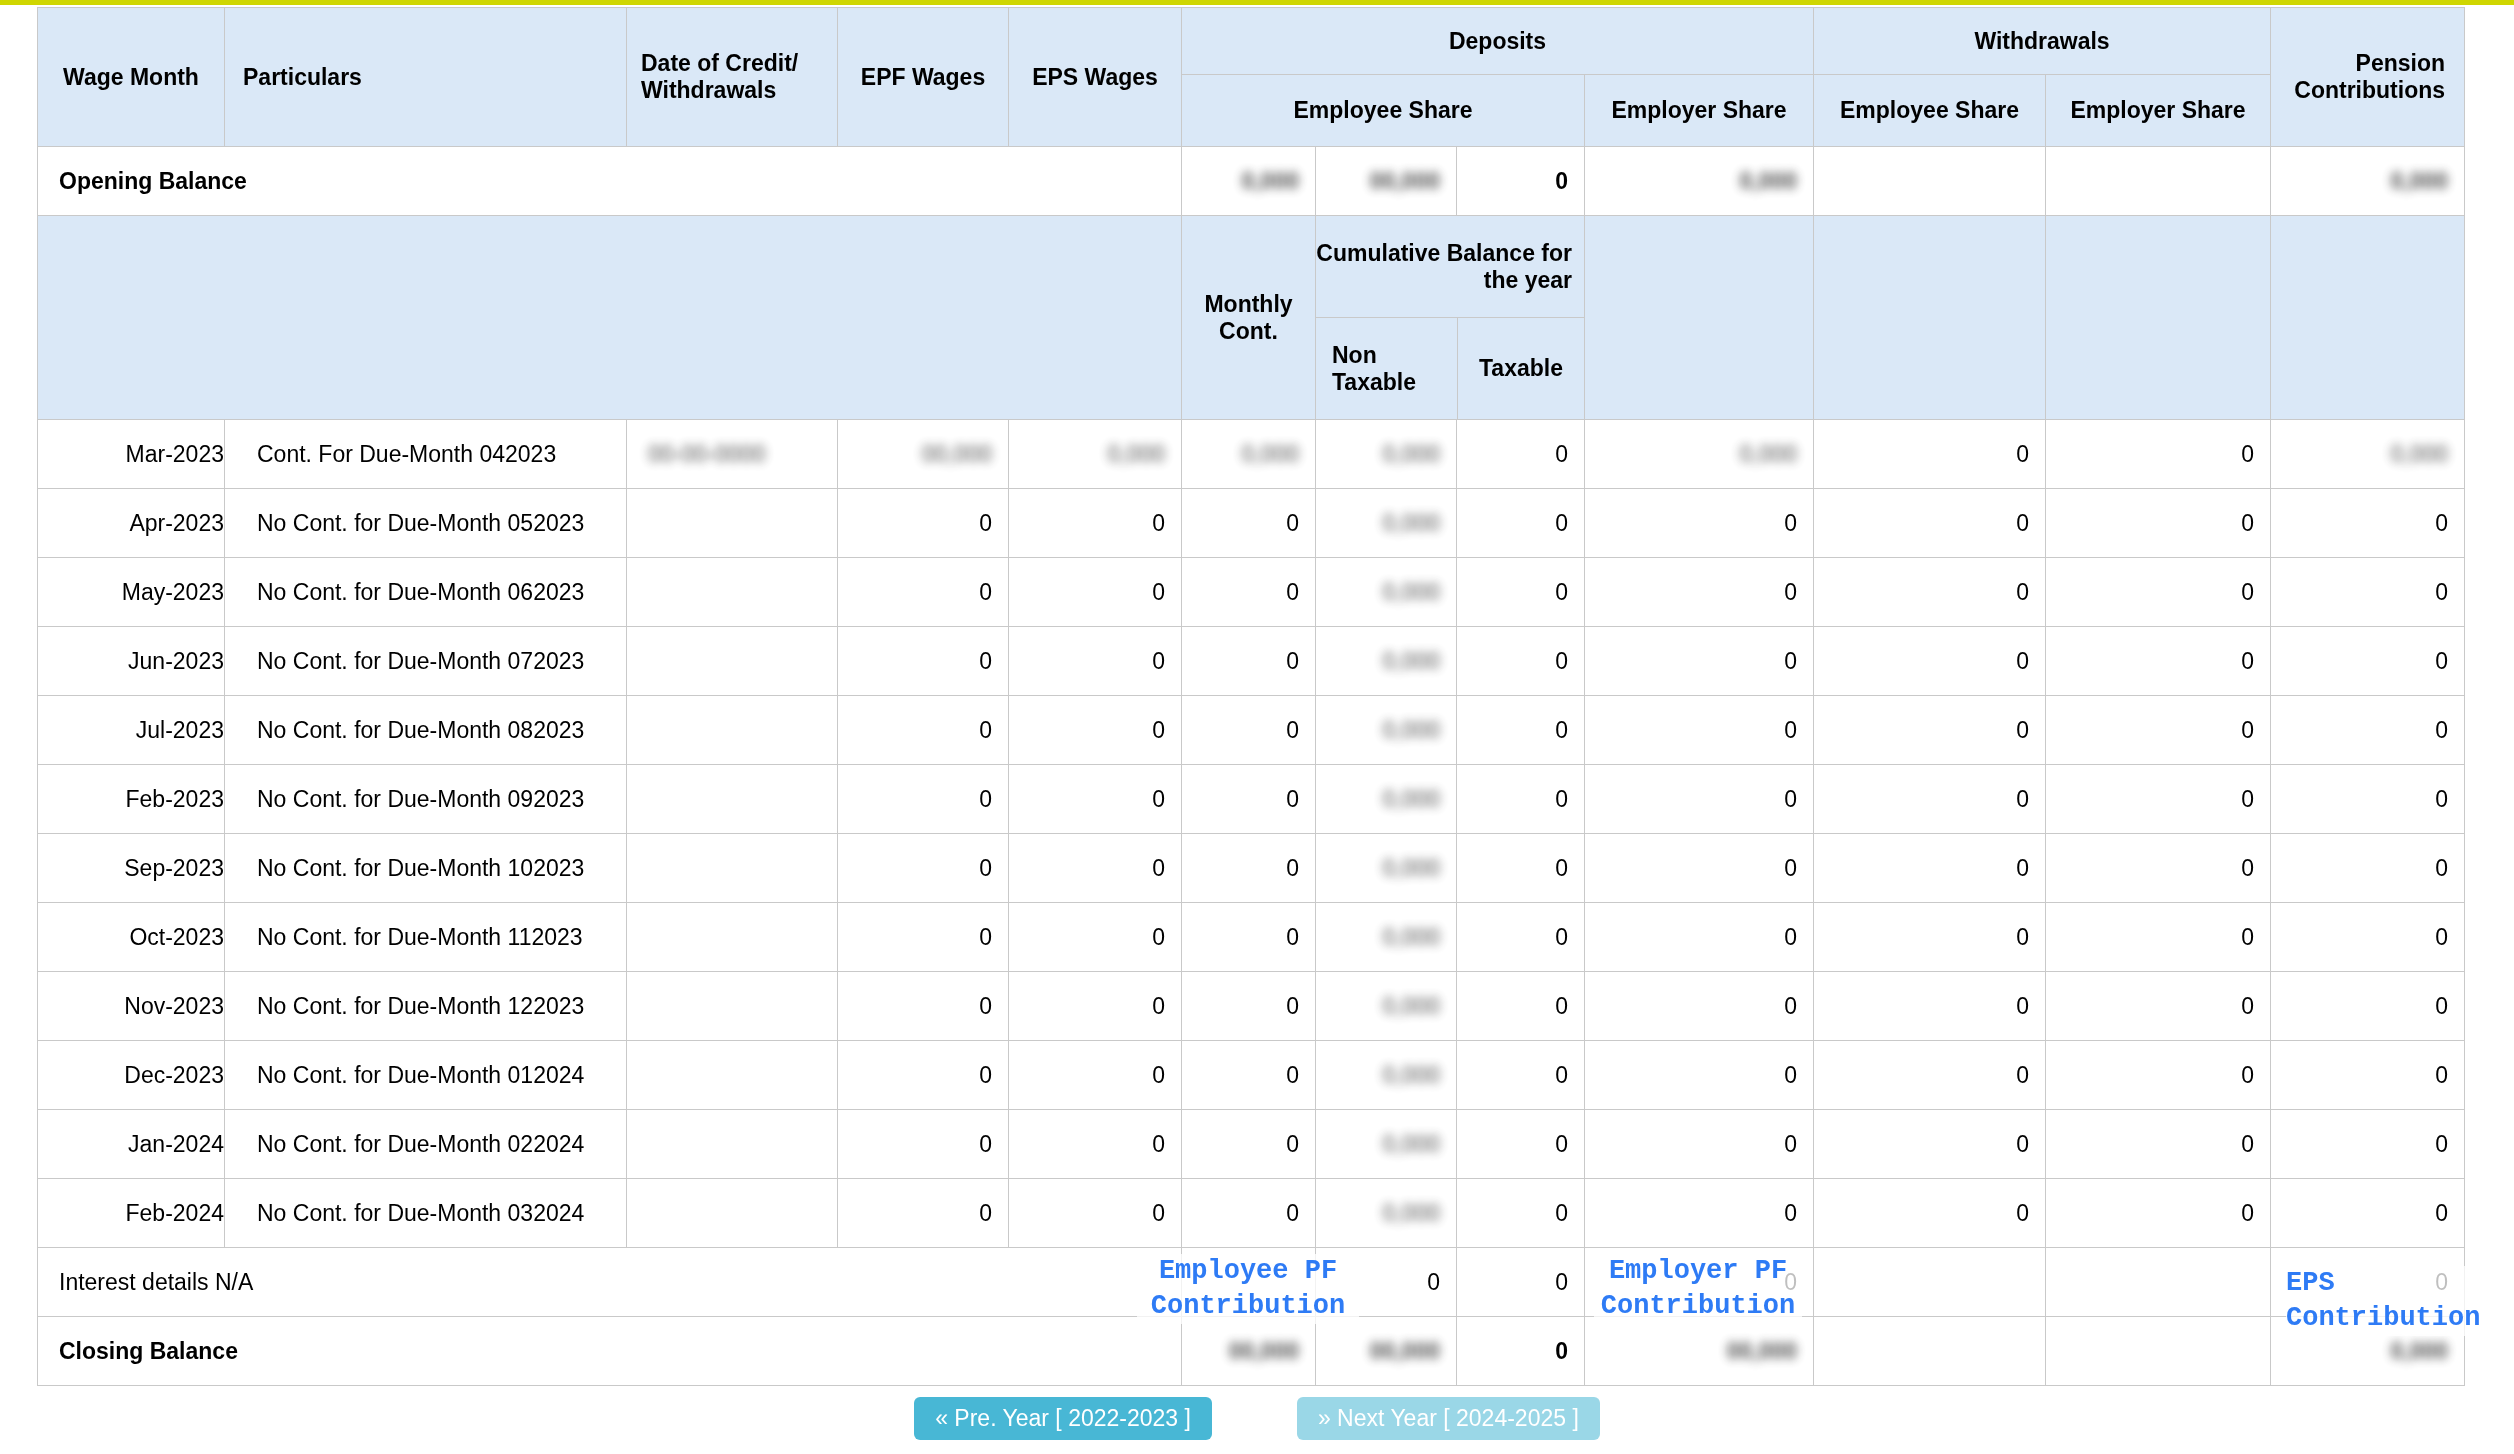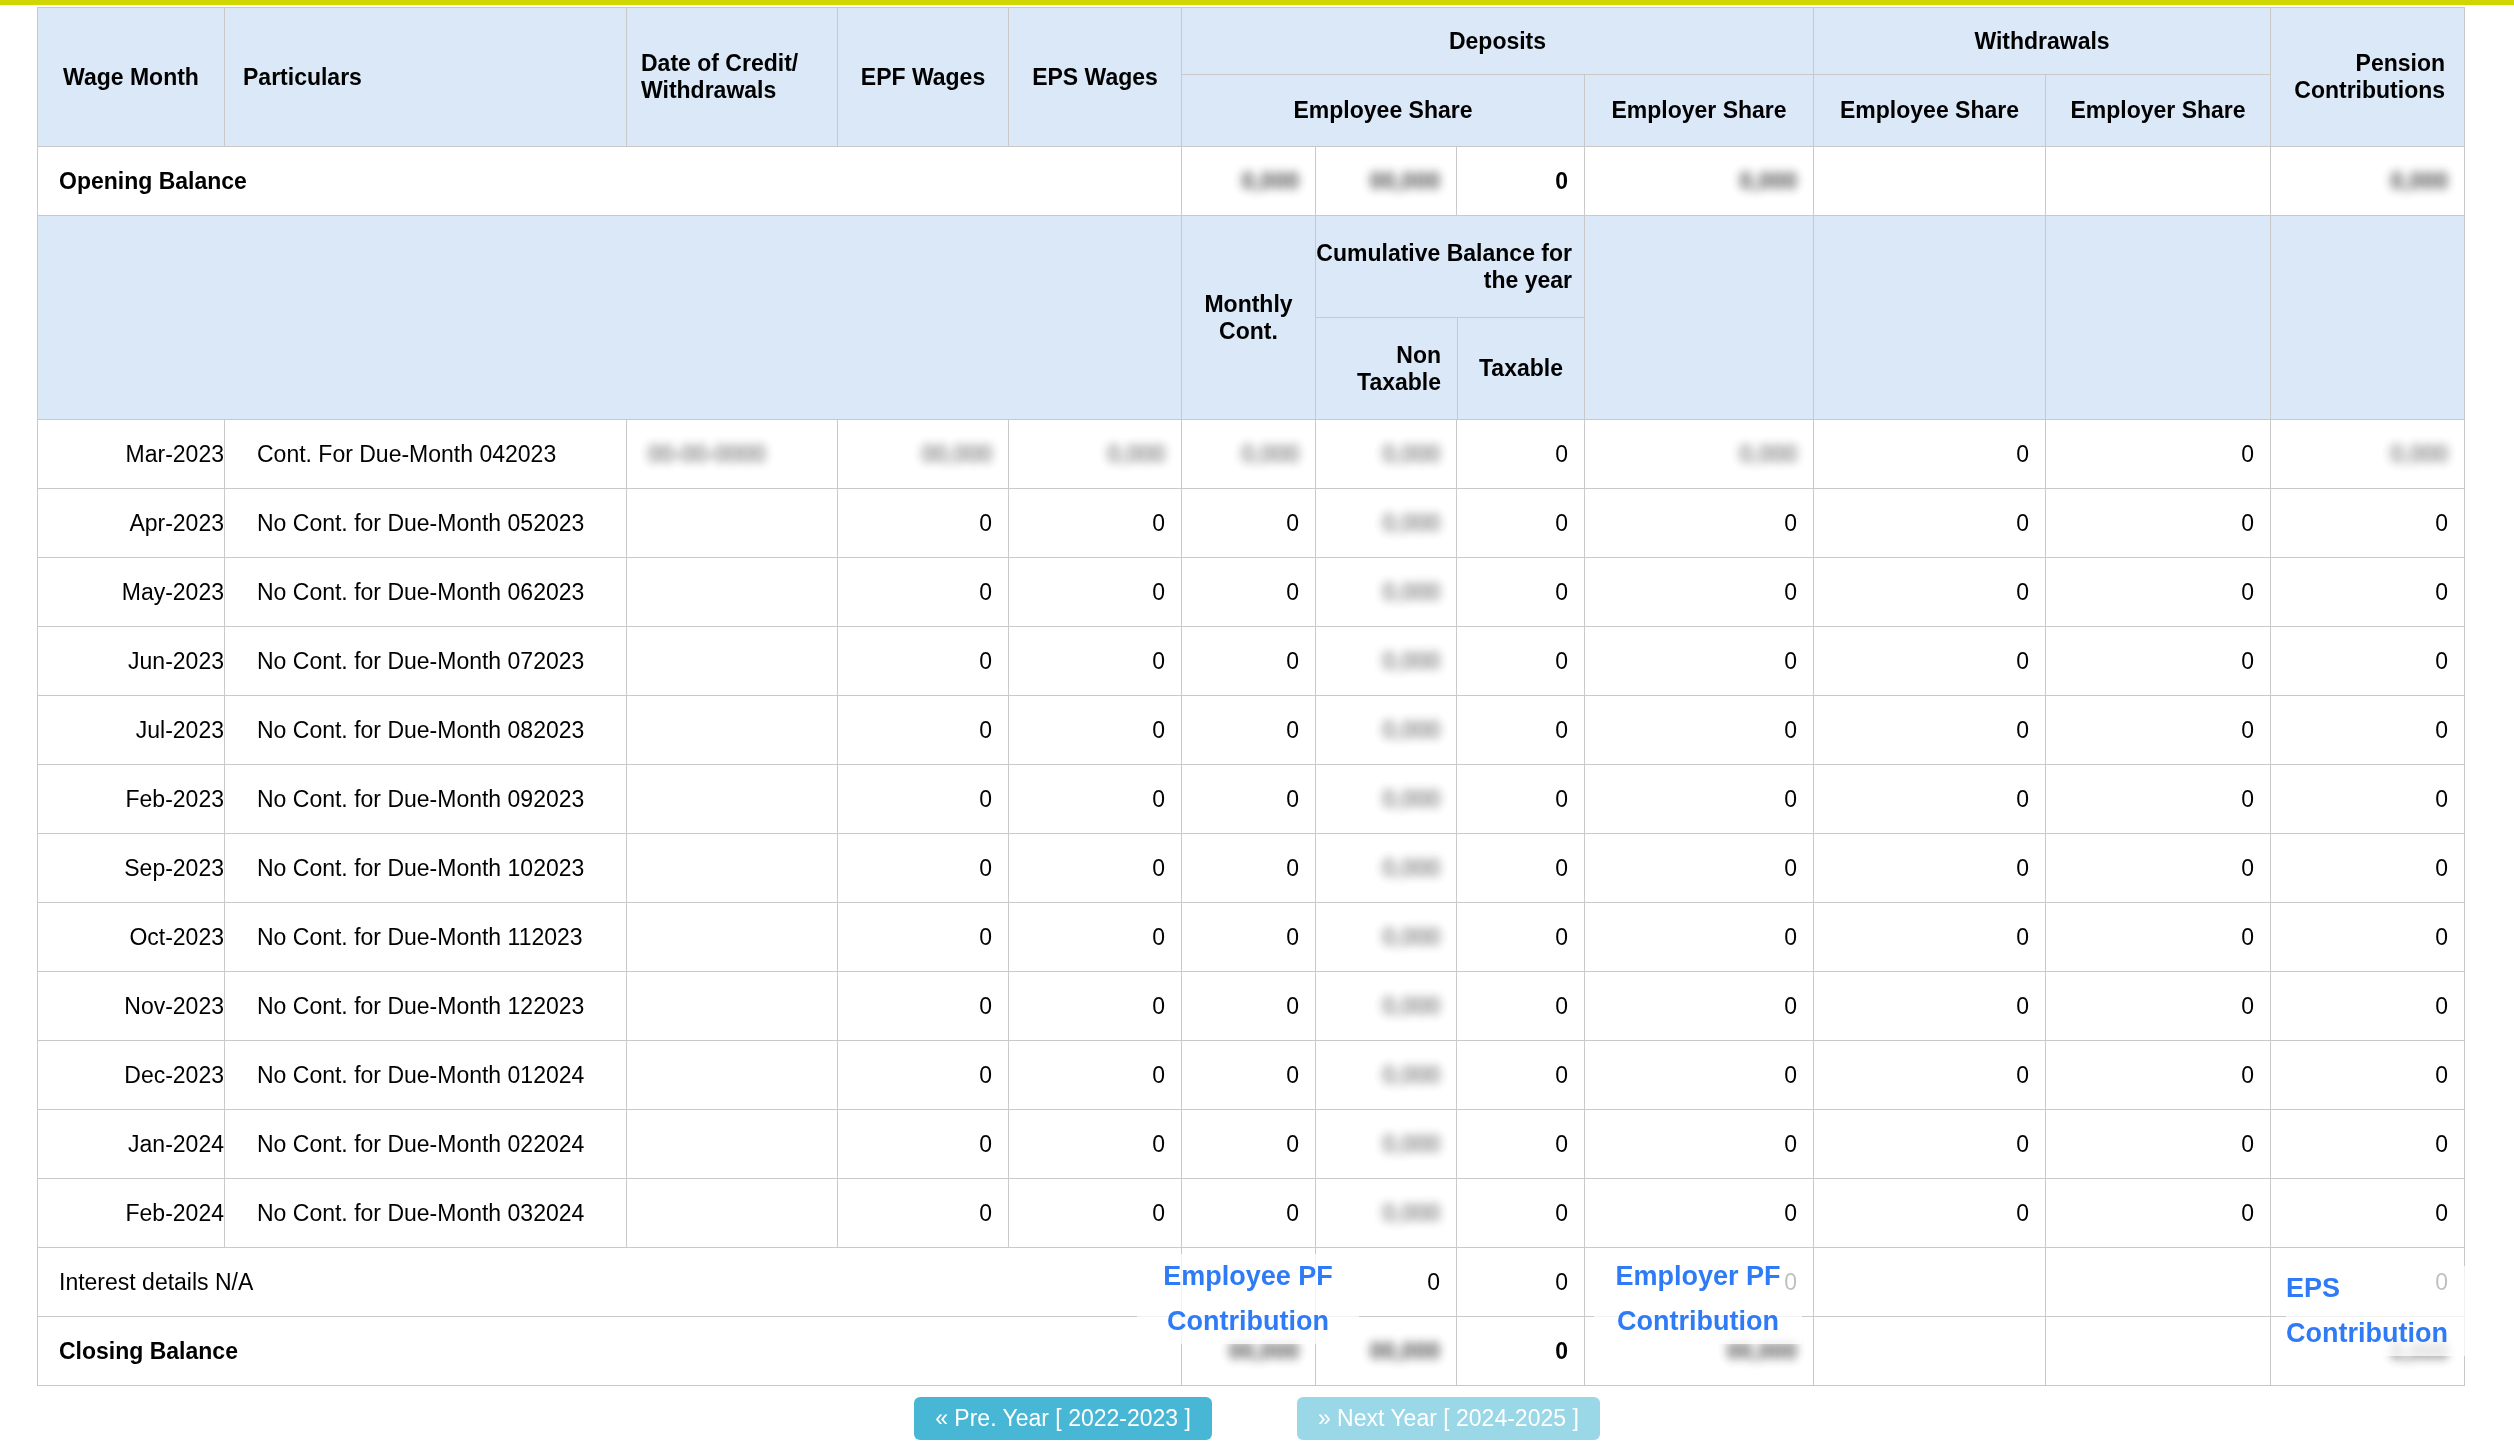--- a/index.html
+++ b/index.html
@@ -56,39 +56,40 @@
   tr.band td.monthly { text-align: center; padding: 0 6px; }
   tr.band td.cum { padding: 0; vertical-align: top; }
   .cum-title {
     height: 102px; display: flex; align-items: center; justify-content: flex-end;
     text-align: right; padding-right: 12px; border-bottom: 1px solid var(--border);
   }
   .cum-split { display: flex; height: 101px; }
   .cum-nt {
     width: 142px; border-right: 1px solid var(--border);
     display: flex; align-items: center; justify-content: center;
-    text-align: right; padding: 0 16px;
+    text-align: left; padding: 0 16px;
   }
   .cum-tx { flex: 1; display: flex; align-items: center; justify-content: center; }
 
   .blur {
     display: inline-block;
     filter: blur(5px);
     opacity: .85;
     color: #2f2f2f;
   }
 
   .annotation {
     position: absolute;
     font-weight: bold;
     font-size: 27px;
-    line-height: 45px;
+    line-height: 35px;
     color: var(--ann-blue);
     background: rgba(255,255,255,.75);
     z-index: 5;
+    font-family: Liberation Mono, monospace;
   }
   .ann-employee-pf { left: 1137px; top: 1254px; width: 222px; text-align: center; }
   .ann-employer-pf { left: 1594px; top: 1254px; width: 208px; text-align: center; }
   .ann-eps         { left: 2286px; top: 1266px; width: 180px; text-align: left; }
 
   .pagination { display: flex; justify-content: center; gap: 85px; margin-top: 11px; }
   .btn {
     border: none; border-radius: 6px; color: #fff;
     font-size: 23px; font-family: inherit;
     padding: 8px 21px; cursor: pointer; white-space: nowrap;

